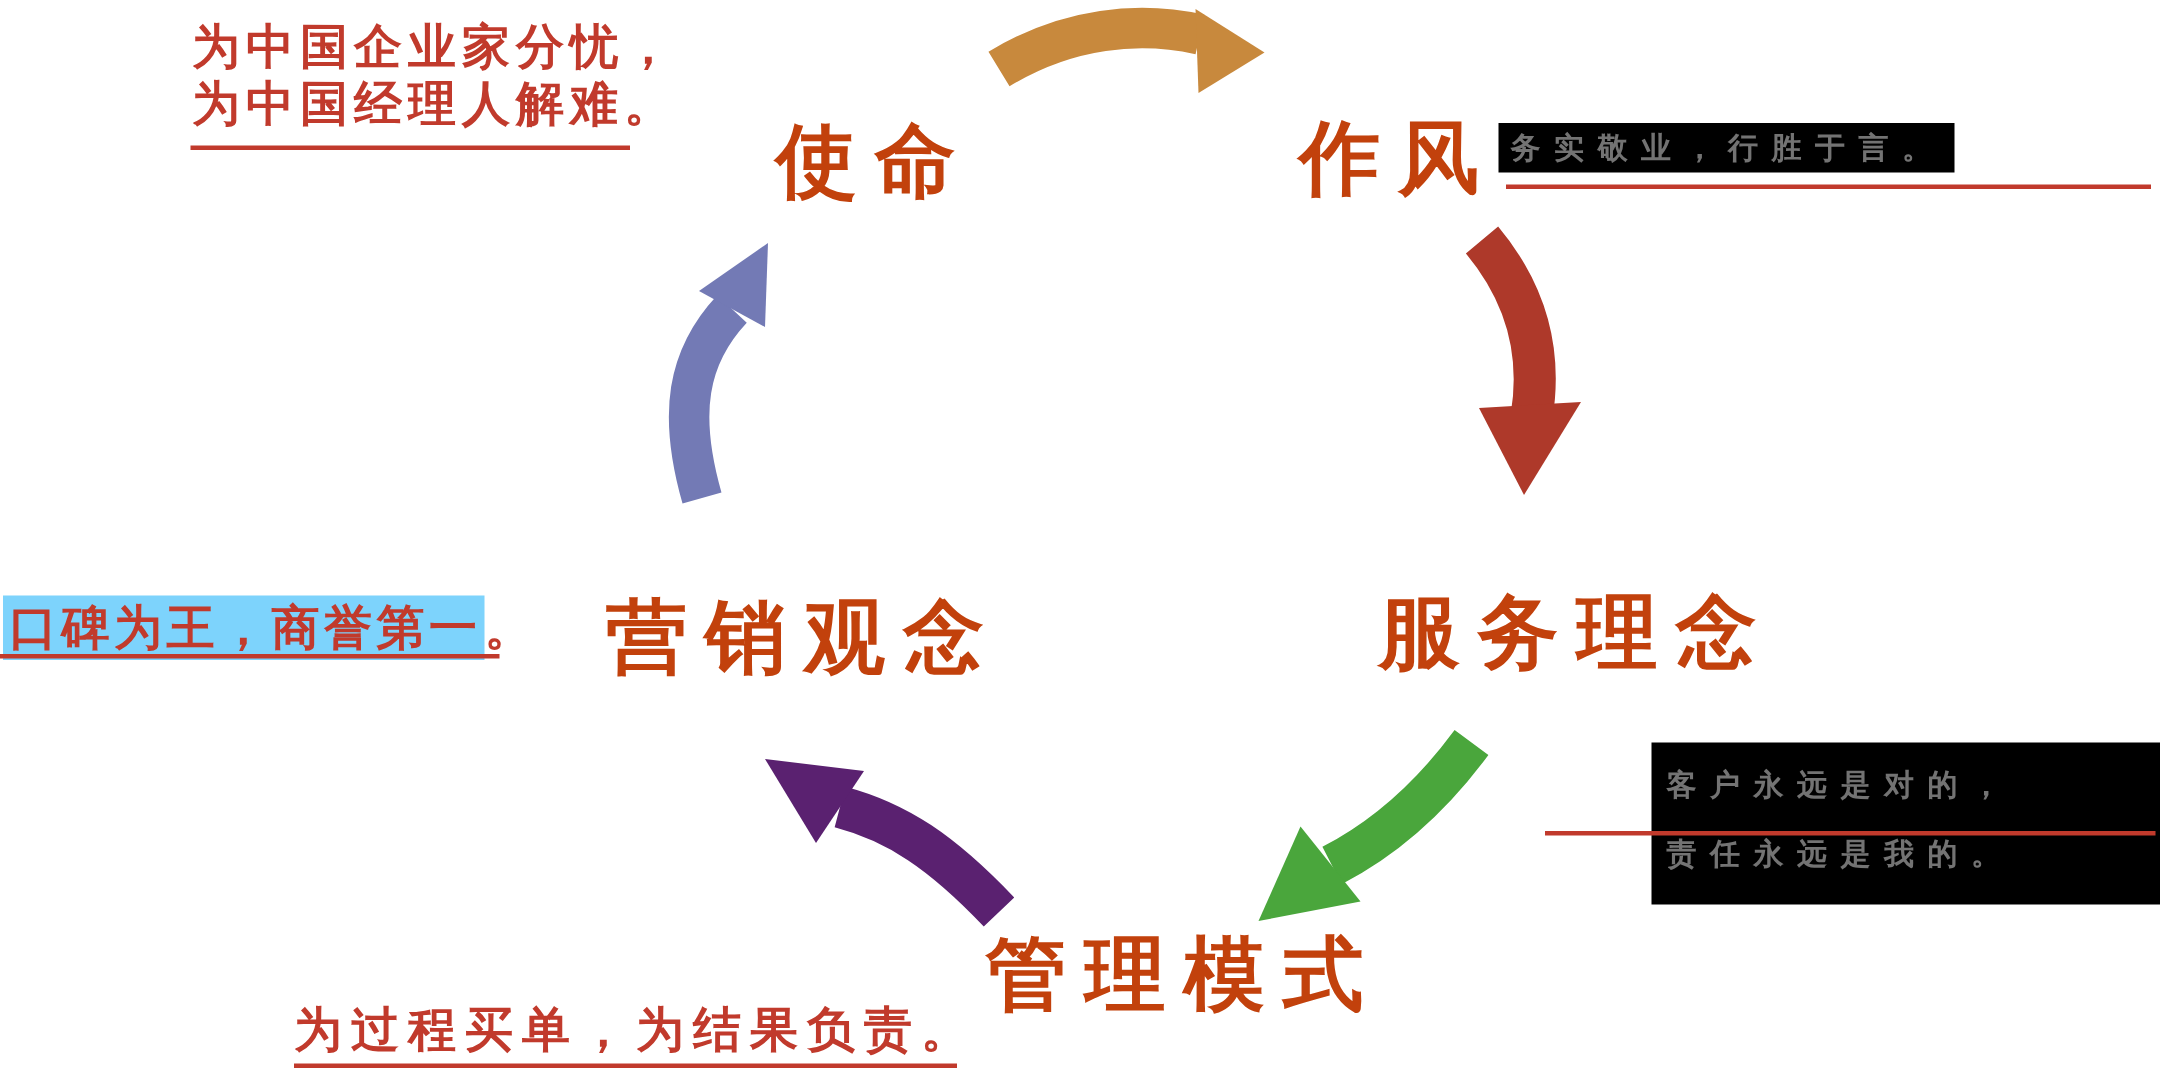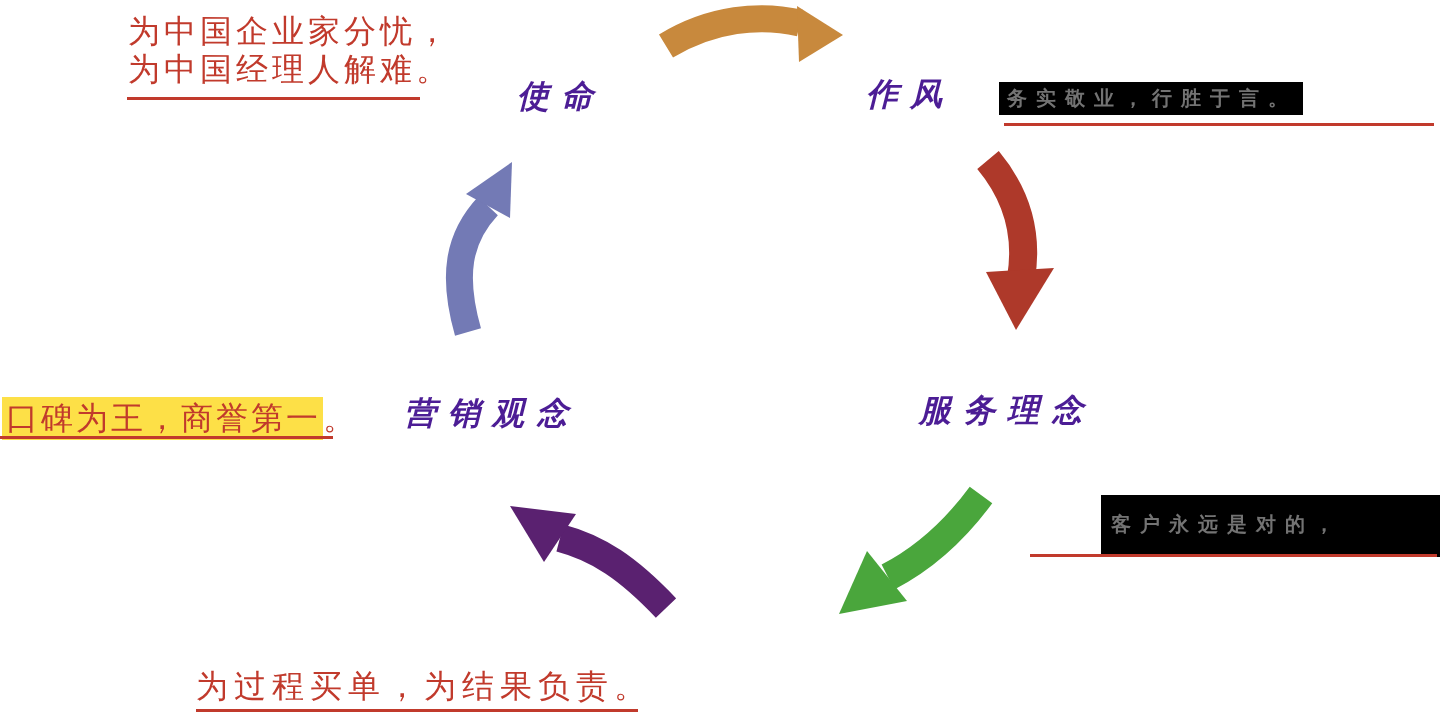--- a/index.html
+++ b/index.html
@@ -2,29 +2,29 @@
 <html><head>
 <meta charset="utf-8">
 <style>
   html,body{margin:0;padding:0;background:#ffffff;}
   .canvas{
     position:relative;width:1440px;height:717px;background:#ffffff;
     overflow:hidden;font-family:"Liberation Serif","DejaVu Serif",serif;
   }
   
   .node{
-    position:absolute;color:#4c1d95;font-size:32px;font-weight:700;
-    letter-spacing:12px;white-space:nowrap;line-height:1.1;font-style:italic;
+    position:absolute;color:#c2410c;font-size:54px;font-weight:700;
+    letter-spacing:12px;white-space:nowrap;line-height:1.1;
   }
   
   .anno{
-    position:absolute;color:#c13a2c;font-size:32px;font-weight:400;
+    position:absolute;color:#c13a2c;font-size:32px;font-weight:700;
     white-space:nowrap;line-height:38px;letter-spacing:4px;text-align:center;
   }
-  .anno .hl{background:#fde047;}
+  .anno .hl{background:#7dd3fc;}
   .hl-block{
     position:absolute;background:#000000;color:#737373;font-size:20px;
     font-weight:700;white-space:nowrap;letter-spacing:9px;
   }
   .hl-style{left:999px;top:82px;padding:3px 6px 3px 8px;}
   .hl-service{left:1101px;top:452px;right:0;padding:6px 0 10px 10px;line-height:46px;margin-top:43px;}
   .anno-marketing{left:2px;top:399px;letter-spacing:3px;}
   .anno-marketing .hl{padding:3px 2px 4px 4px;}
   .anno-mission{left:128px;top:12px;}
   .anno-management{left:196px;top:667px;letter-spacing:6px;}
@@ -81,37 +81,39 @@
   <div class="arrow arrow-blue">
     <svg viewBox="0 0 98 182">
       <path d="M24,176 C8,120 14,82 44,50" fill="none" stroke-width="27" stroke="#737ab5"></path>
       <polygon points="66,62 22,38 68,6" fill="#737ab5"></polygon>
     </svg>
   </div>
 
   <div class="node node-mission">使命</div>
   <div class="node node-service">服务理念</div>
   <div class="node node-style">作风</div>
+  <div class="node node-management">管理模式</div>
   <div class="node node-marketing">营销观念</div>
 
   <div class="anno anno-mission">
     <div>为中国企业家分忧，</div>
     <div>为中国经理人解难。</div>
   </div>
   <div class="rule rule-mission"></div>
 
   <div class="hl-block hl-style">务实敬业，行胜于言。</div>
   <div class="rule rule-style"></div>
 
   <div class="anno anno-marketing">
     <span class="hl">口碑为王，商誉第一</span><span>。</span>
   </div>
   <div class="rule rule-marketing"></div>
 
   <div class="hl-block hl-service">
     <div>客户永远是对的，</div>
+    <div>责任永远是我的。</div>
   </div>
   <div class="rule rule-service"></div>
 
   <div class="anno anno-management">为过程买单，为结果负责。</div>
   <div class="rule rule-management"></div>
 
 </div>
 
 </body></html>

